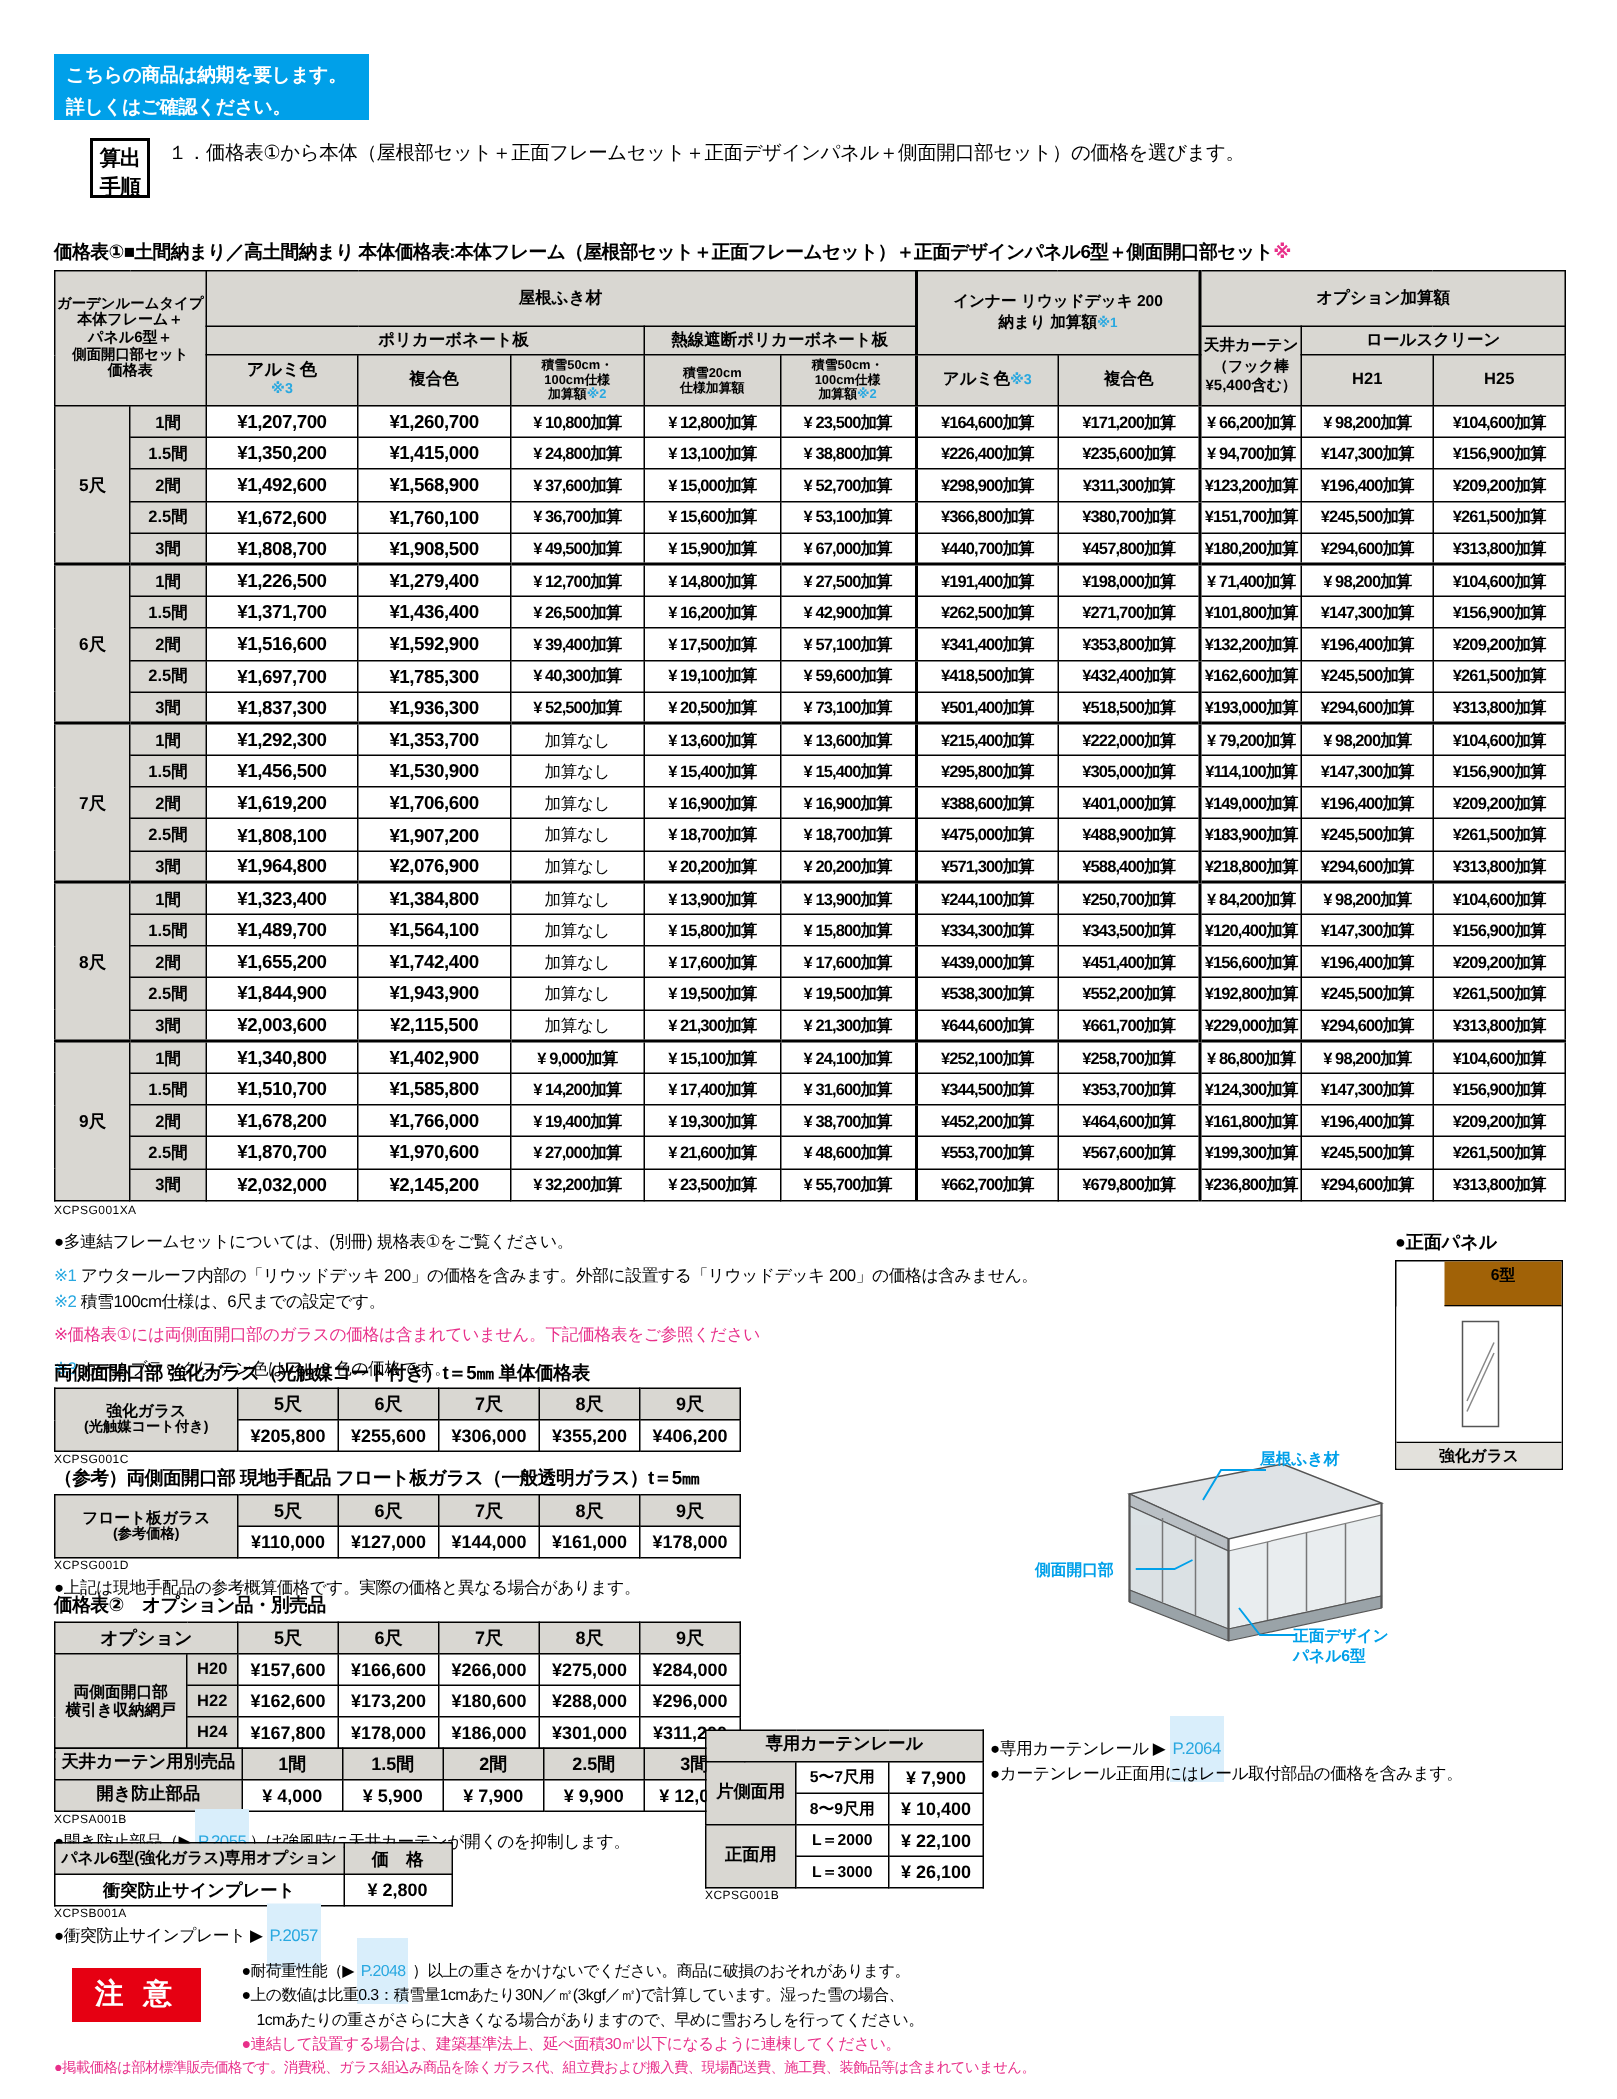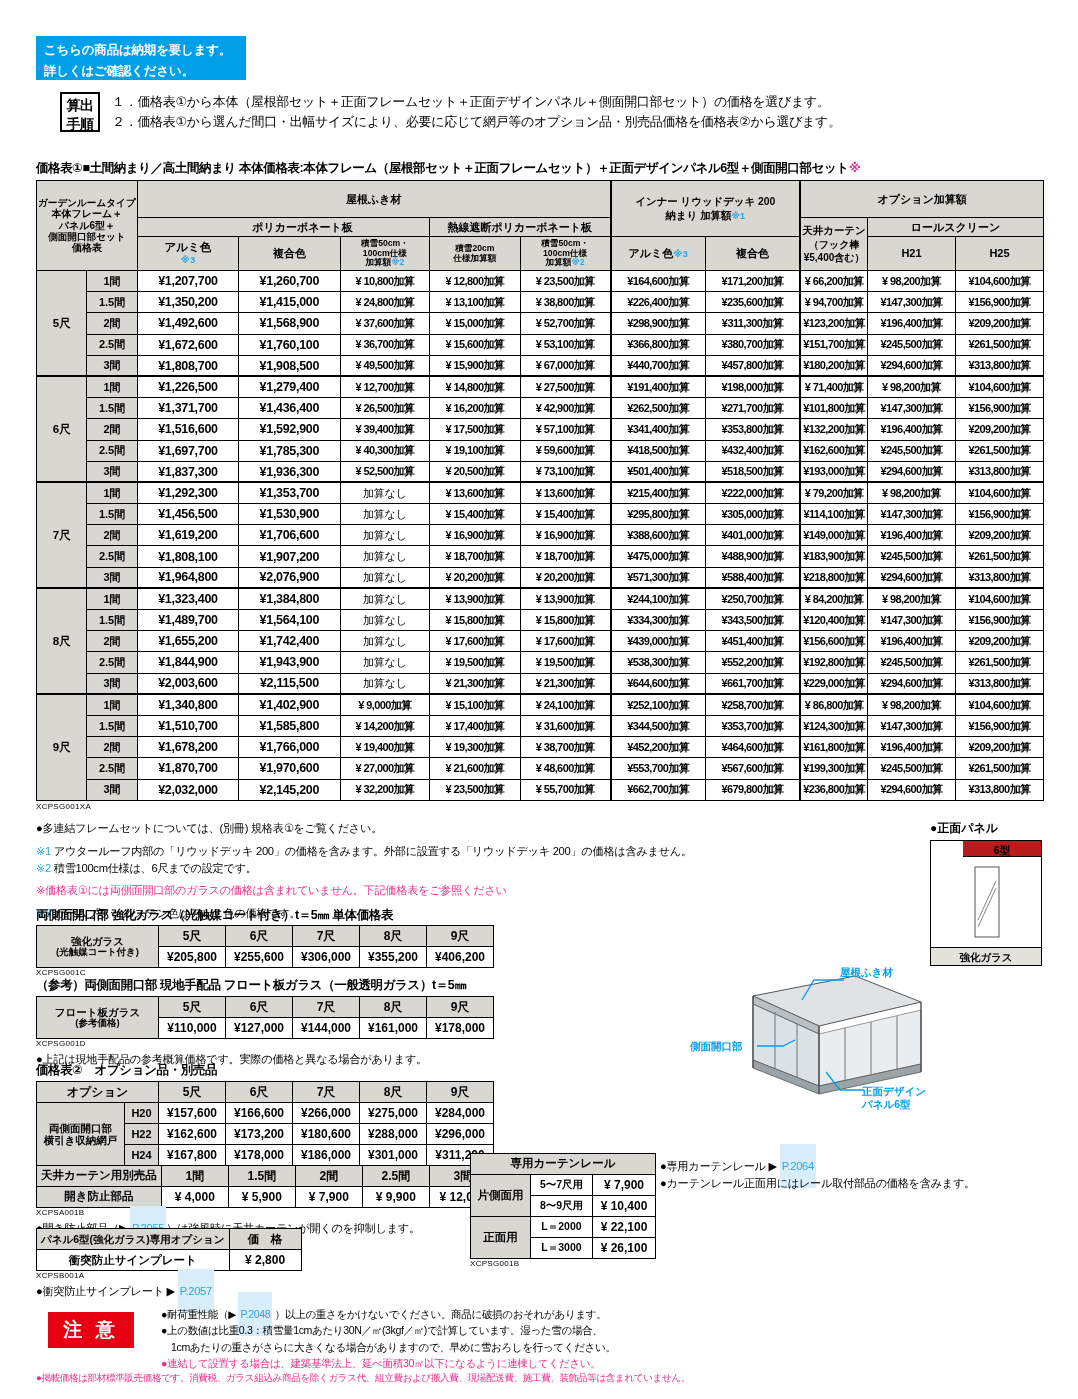--- a/index.html
+++ b/index.html
@@ -129,24 +129,24 @@
     position: absolute;
     left: 930px; top: 820px;
     width: 112px;
   }
   .panel-box .ttl { font-size: 12px; font-weight: bold; margin-bottom: 3px; }
   .panel-box .frame {
     border: 1px solid #000;
     background: #fff;
   }
   .panel-box .cap {
-    background: #b91c1c;
+    background: #a16207;
     border-bottom: 1px solid #000;
     text-align: center; font-size: 10.5px; font-weight: bold;
-    height: 16px; line-height: 18px; margin-left: 32px;
+    height: 30px; line-height: 18px; margin-left: 32px;
   }
   .panel-box .cap-b {
     background: #e3e1dc;
     border-top: 1px solid #000;
     text-align: center; font-size: 10.5px; font-weight: bold;
     height: 18px; line-height: 18px;
   }
   .panel-box .body { height: 90px; position: relative; background: #fff; }
 
   
@@ -191,21 +191,20 @@
   <div>詳しくはご確認ください。</div>
 </div>
 
 <div class="proc-wrap">
   <div class="proc-badge">
     <div>算出</div>
     <div>手順</div>
   </div>
   <div class="proc-lines">
     <div>１．価格表①から本体（屋根部セット＋正面フレームセット＋正面デザインパネル＋側面開口部セット）の価格を選びます。</div>
-    <div>２．価格表①から選んだ間口・出幅サイズにより、必要に応じて網戸等のオプション品・別売品価格を価格表②から選びます。</div>
   </div>
 </div>
 
 <div style="position:absolute;left:36px;top:160px;" class="sec-title">
   <span>価格表①■土間納まり／高土間納まり 本体価格表:本体フレーム（屋根部セット＋正面フレームセット）＋正面デザインパネル6型＋側面開口部セット</span><span class="pink">※</span>
 </div>
 
 <div id="main-price-table">
 <table class="tbl" style="width:1008px;">
   <thead>

